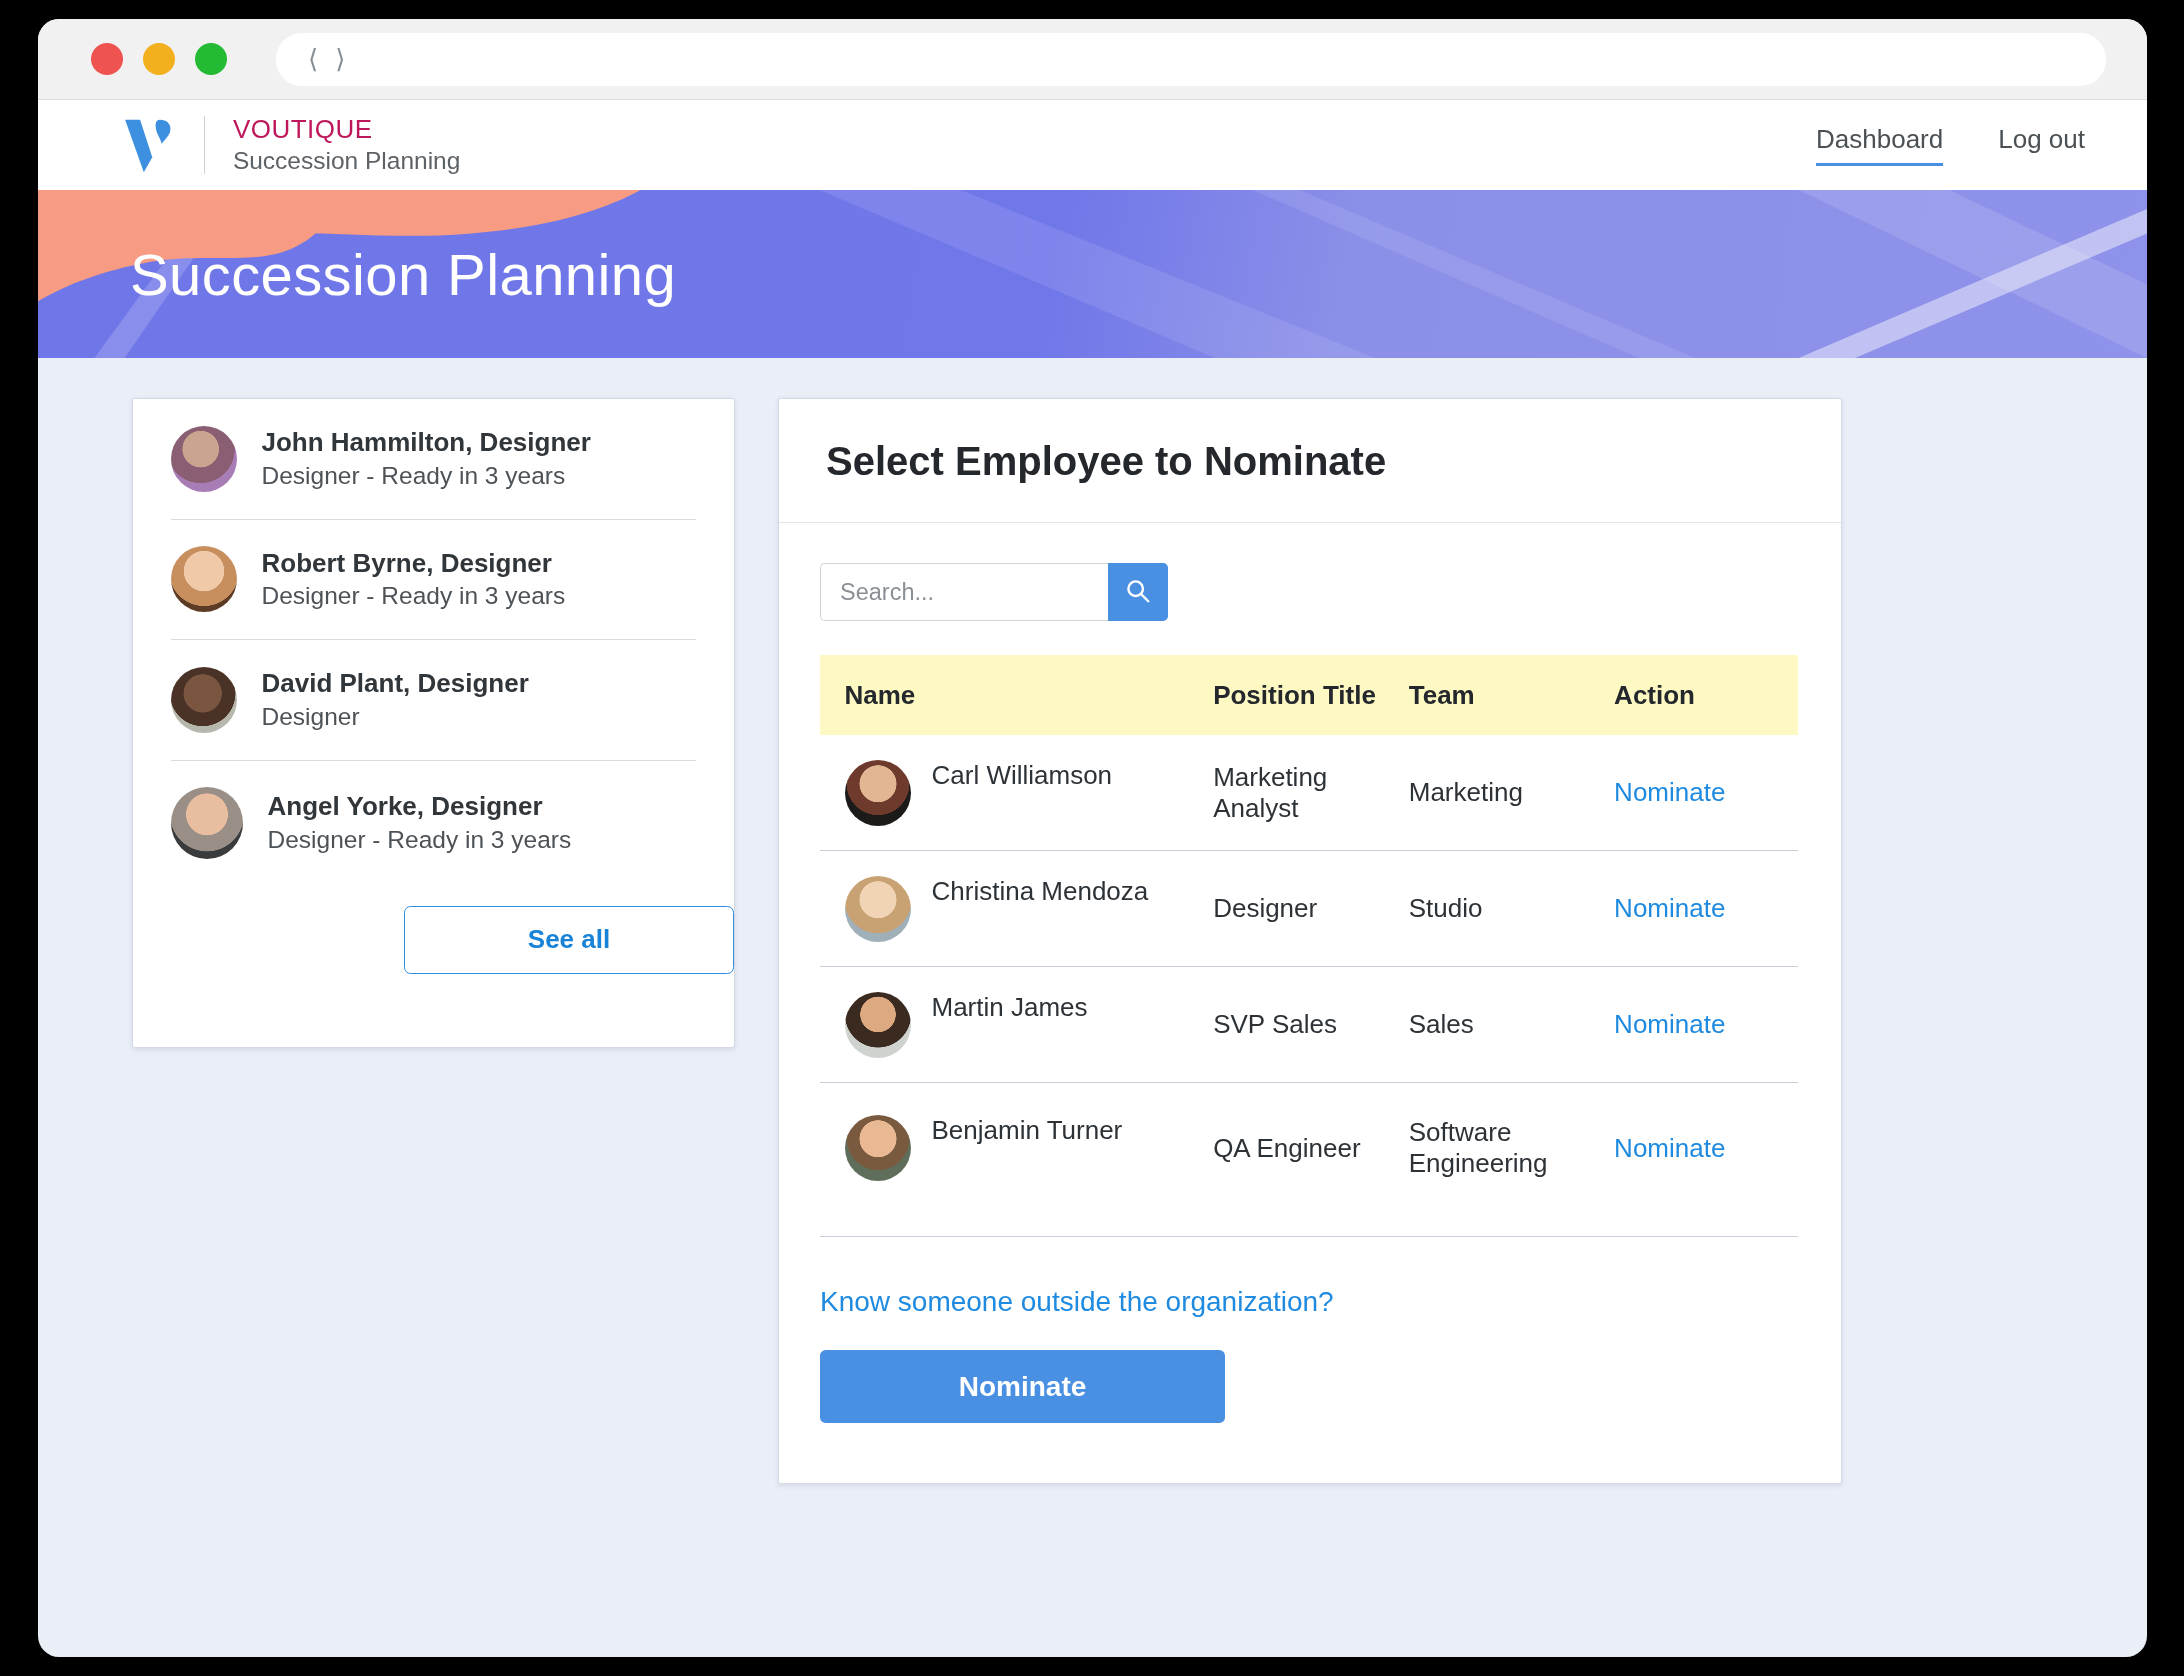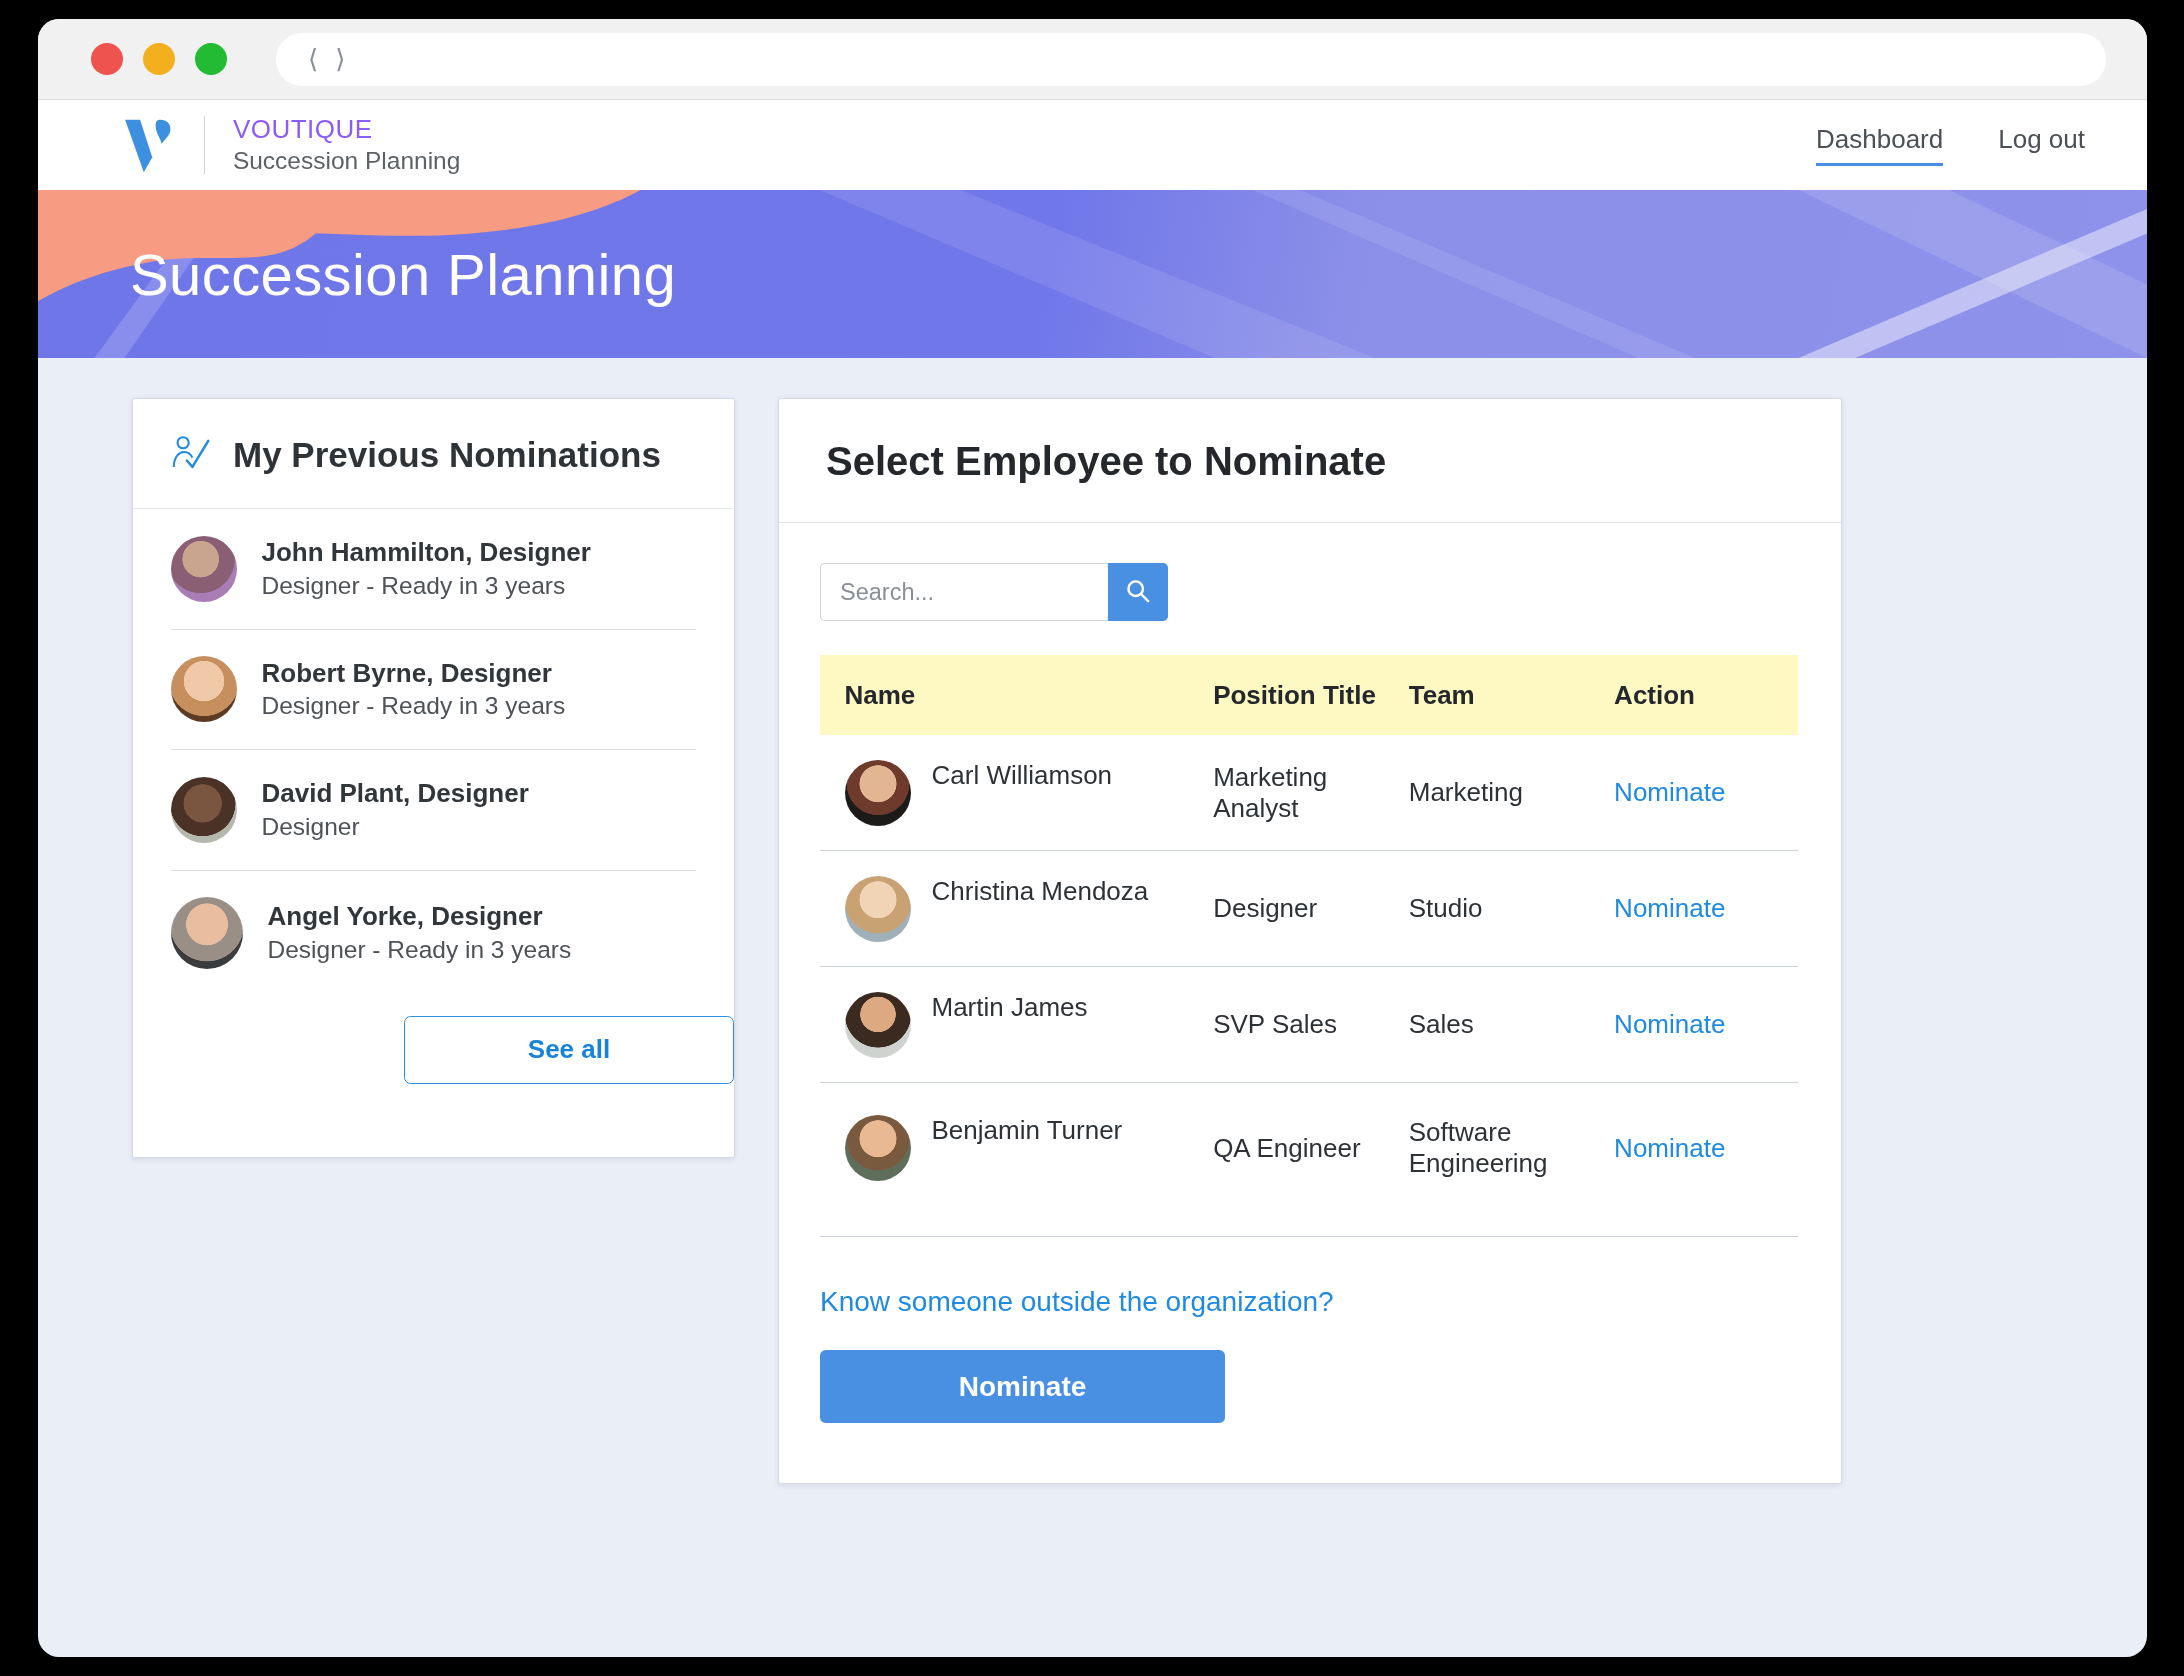--- a/index.html
+++ b/index.html
@@ -67,21 +67,21 @@
     align-items: center;
     padding: 0 62px 0 83px;
   }
   .brand { display: flex; align-items: center; gap: 28px; }
   .logo-mark { width: 55px; height: 58px; position: relative; }
   .brand-divider {
     width: 0.9px; height: 58px; background: #cfd3d6;
   }
   .brand-text { display: flex; flex-direction: column; justify-content: center; }
   .brand-title {
-    font-size: 26px; color: #8b5cf6; letter-spacing: 0.5px; line-height: 1.22;
+    font-size: 26px; color: #be185d; letter-spacing: 0.5px; line-height: 1.22;
   }
   .brand-sub {
     font-size: 24.5px; color: #5d6266; line-height: 1.2;
   }
   #nav { margin-left: auto; display: flex; align-items: center; gap: 55px; }
   .navitem {
     font-size: 26px;
     color: #4a5054;
     padding-bottom: 8.5px;
     border-bottom: 3.8px solid transparent;
@@ -304,30 +304,20 @@
       <path d="M60 178 L190 0 L215 0 L92 178 Z" fill="#ffffff" opacity="0.18"></path>
       <path d="M0 0 L330 0 C310 30 300 48 270 62 C230 80 175 66 120 76 C70 85 30 100 0 118 Z" fill="#f79b82"></path>
       <path d="M0 0 L640 0 C600 22 540 40 460 46 C360 54 300 40 210 48 C120 56 50 78 0 104 Z" fill="#f79b82"></path>
     </svg>
     <div id="hero-title">Succession Planning</div>
   </div>
 
   <div id="body">
 
     <div class="card" id="left-card">
-      <div class="card-head">
-        <span>
-          <svg width="41" height="40" viewBox="0 0 44 42" fill="none" stroke="#1e8ae0" stroke-width="2.2" aria-hidden="true">
-            <circle cx="13" cy="10" r="6"></circle>
-            <path d="M3 36 C3 25 9 20 14 20 C18 20 21 22 23 26"></path>
-            <path d="M17 29 L23 36 L40 8" stroke-width="2.6" stroke-linecap="round" stroke-linejoin="round"></path>
-          </svg>
-        </span>
-        <span class="card-head-title">My Previous Nominations</span>
-      </div>
 
       <div class="nom-list">
         <div class="nom-item">
           <div class="avatar" style="background:radial-gradient(circle at 45% 35%, #c9a48e 0 32%, #8a5f74 33% 60%, #a87cb5 61% 100%);"></div>
           <div>
             <div class="nom-name">John Hammilton, Designer</div>
             <div class="nom-sub">Designer - Ready in 3 years</div>
           </div>
         </div>
         <div class="nom-item">

